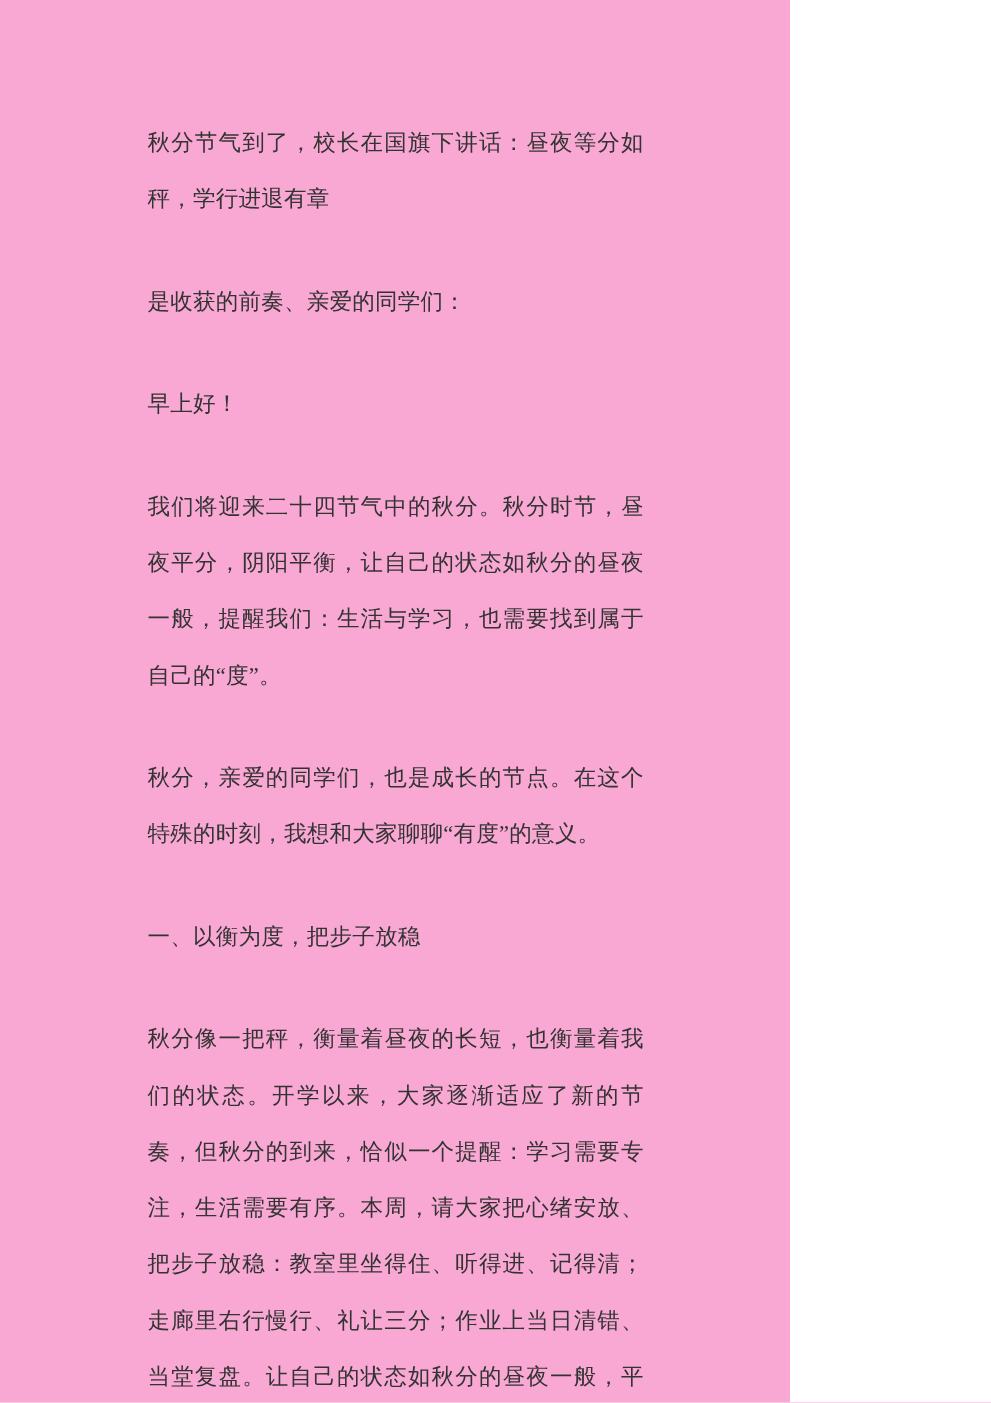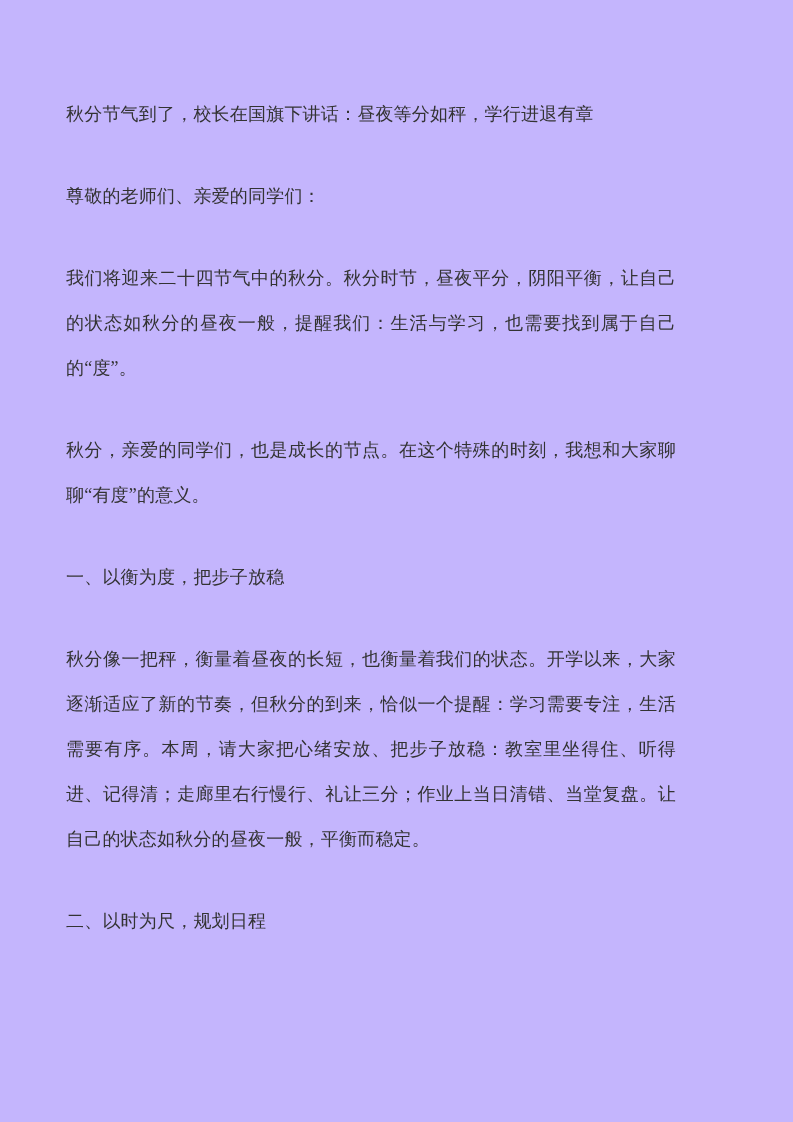--- a/index.html
+++ b/index.html
@@ -7,24 +7,24 @@
     padding: 0;
   }
   body {
     width: 793px;
     height: 1122px;
     background: #ffffff;
     overflow: hidden;
   }
   .doc-page {
     box-sizing: border-box;
-    width: 793px;
+    width: 632px;
     height: 1122px;
-    padding: 92px 117px 0 66px;
-    background: #c4b5fd;
+    padding: 92px 117px 0 118px;
+    background: #f9a8d4;
   }
   .para {
     margin: 0 0 37px 0;
     font-family: "Liberation Serif", "DejaVu Serif", serif;
     font-size: 18px;
     line-height: 45px;
     color: #333333;
     text-align: justify;
     text-justify: inter-ideograph;
     letter-spacing: 0.2px;
@@ -32,19 +32,20 @@
   }
   .para:last-child {
     margin-bottom: 0;
   }
 </style>
 </head>
 <body>
 
 <div class="doc-page">
   <p class="para">秋分节气到了，校长在国旗下讲话：昼夜等分如秤，学行进退有章</p>
-  <p class="para">尊敬的老师们、亲爱的同学们：</p>
+  <p class="para">是收获的前奏、亲爱的同学们：</p>
+  <p class="para">早上好！</p>
   <p class="para">我们将迎来二十四节气中的秋分。秋分时节，昼夜平分，阴阳平衡，让自己的状态如秋分的昼夜一般，提醒我们：生活与学习，也需要找到属于自己的“度”。</p>
   <p class="para">秋分，亲爱的同学们，也是成长的节点。在这个特殊的时刻，我想和大家聊聊“有度”的意义。</p>
   <p class="para">一、以衡为度，把步子放稳</p>
   <p class="para">秋分像一把秤，衡量着昼夜的长短，也衡量着我们的状态。开学以来，大家逐渐适应了新的节奏，但秋分的到来，恰似一个提醒：学习需要专注，生活需要有序。本周，请大家把心绪安放、把步子放稳：教室里坐得住、听得进、记得清；走廊里右行慢行、礼让三分；作业上当日清错、当堂复盘。让自己的状态如秋分的昼夜一般，平衡而稳定。</p>
   <p class="para">二、以时为尺，规划日程</p>
 </div>
 
 </body></html>

